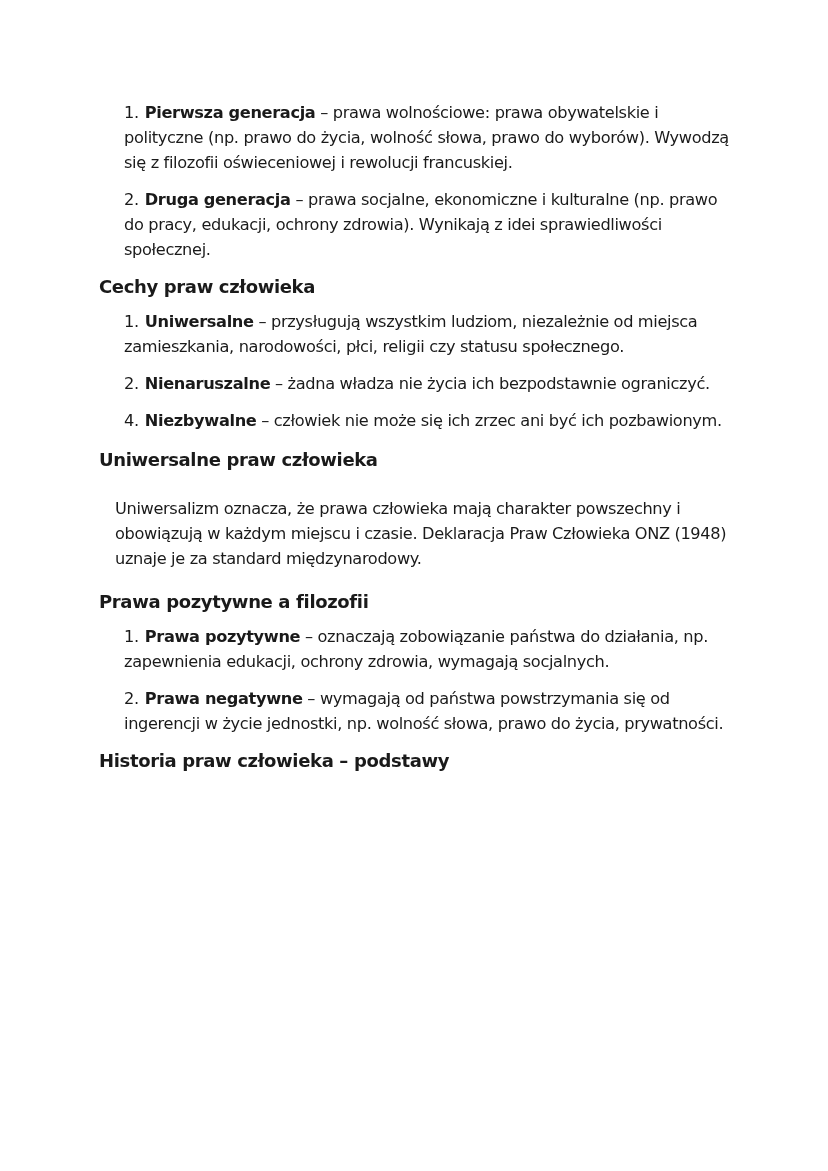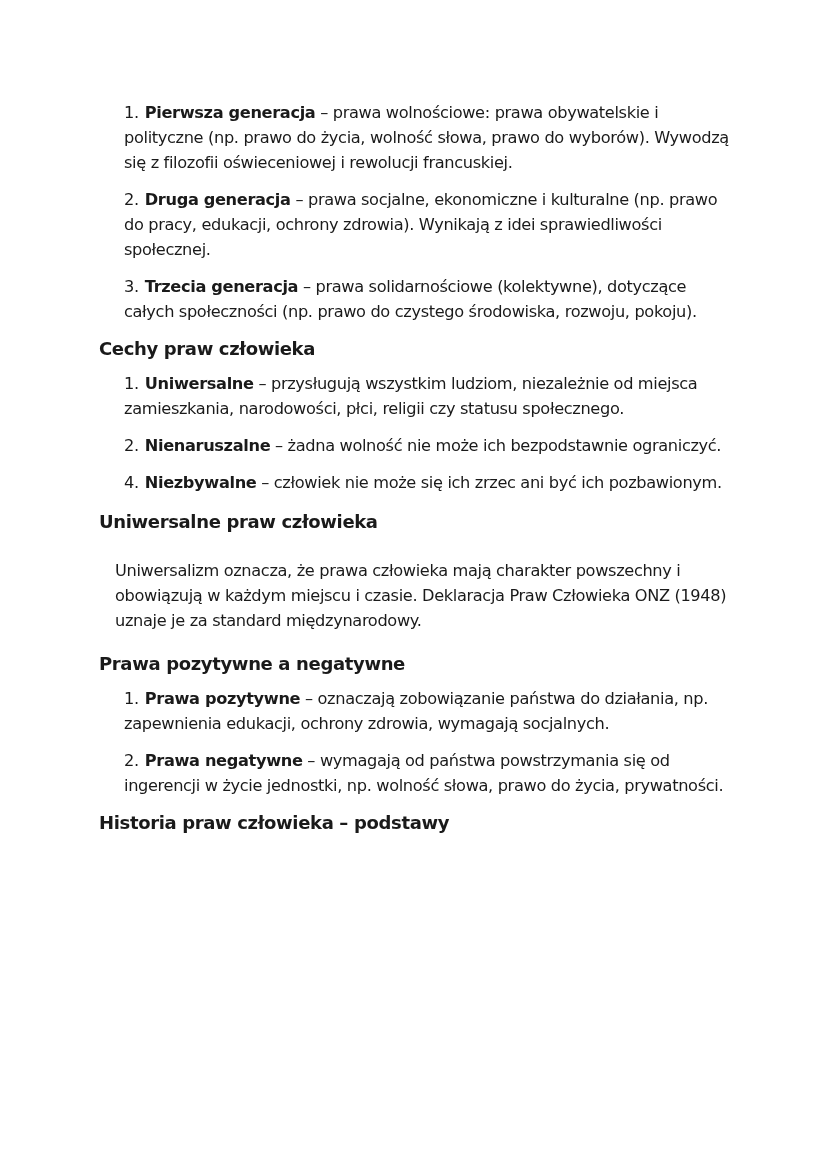--- a/index.html
+++ b/index.html
@@ -67,46 +67,43 @@
 <div class="page">
   <div class="content">
 
     <ol class="list">
       <li class="list-item">
         <span class="num">1.</span><span class="term">Pierwsza generacja</span><span> – prawa wolnościowe: prawa obywatelskie i polityczne (np. prawo do życia, wolność słowa, prawo do wyborów). Wywodzą się z filozofii oświeceniowej i rewolucji francuskiej.</span>
       </li>
       <li class="list-item">
         <span class="num">2.</span><span class="term">Druga generacja</span><span> – prawa socjalne, ekonomiczne i kulturalne (np. prawo do pracy, edukacji, ochrony zdrowia). Wynikają z idei sprawiedliwości społecznej.</span>
       </li>
-      <li class="list-item">
-        <span class="num">3.</span><span class="term">Trzecia generacja</span><span> – prawa solidarnościowe (kolektywne), dotyczące całych społeczności (np. prawo do czystego środowiska, rozwoju, pokoju).</span>
-      </li>
     </ol>
 
     <h3 class="heading">Cechy praw człowieka</h3>
 
     <ol class="list">
       <li class="list-item">
         <span class="num">1.</span><span class="term">Uniwersalne</span><span> – przysługują wszystkim ludziom, niezależnie od miejsca zamieszkania, narodowości, płci, religii czy statusu społecznego.</span>
       </li>
       <li class="list-item">
-        <span class="num">2.</span><span class="term">Nienaruszalne</span><span> – żadna wolność nie może ich bezpodstawnie ograniczyć.</span>
+        <span class="num">2.</span><span class="term">Nienaruszalne</span><span> – żadna władza nie życia ich bezpodstawnie ograniczyć.</span>
       </li>
       <li class="list-item">
         <span class="num">4.</span><span class="term">Niezbywalne</span><span> – człowiek nie może się ich zrzec ani być ich pozbawionym.</span>
       </li>
     </ol>
 
     <div class="sec-gap-small"></div>
 
     <h3 class="heading" style="margin-bottom:24px">Uniwersalne praw człowieka</h3>
 
     <p class="paragraph">Uniwersalizm oznacza, że prawa człowieka mają charakter powszechny i obowiązują w każdym miejscu i czasie. Deklaracja Praw Człowieka ONZ (1948) uznaje je za standard międzynarodowy.</p>
 
-    <h3 class="heading" style="margin-top:18px">Prawa pozytywne a negatywne</h3>
+    <h3 class="heading" style="margin-top:18px">Prawa pozytywne a filozofii</h3>
 
     <ol class="list">
       <li class="list-item">
         <span class="num">1.</span><span class="term">Prawa pozytywne</span><span> – oznaczają zobowiązanie państwa do działania, np. zapewnienia edukacji, ochrony zdrowia, wymagają socjalnych.</span>
       </li>
       <li class="list-item">
         <span class="num">2.</span><span class="term">Prawa negatywne</span><span> – wymagają od państwa powstrzymania się od ingerencji w życie jednostki, np. wolność słowa, prawo do życia, prywatności.</span>
       </li>
     </ol>
 

